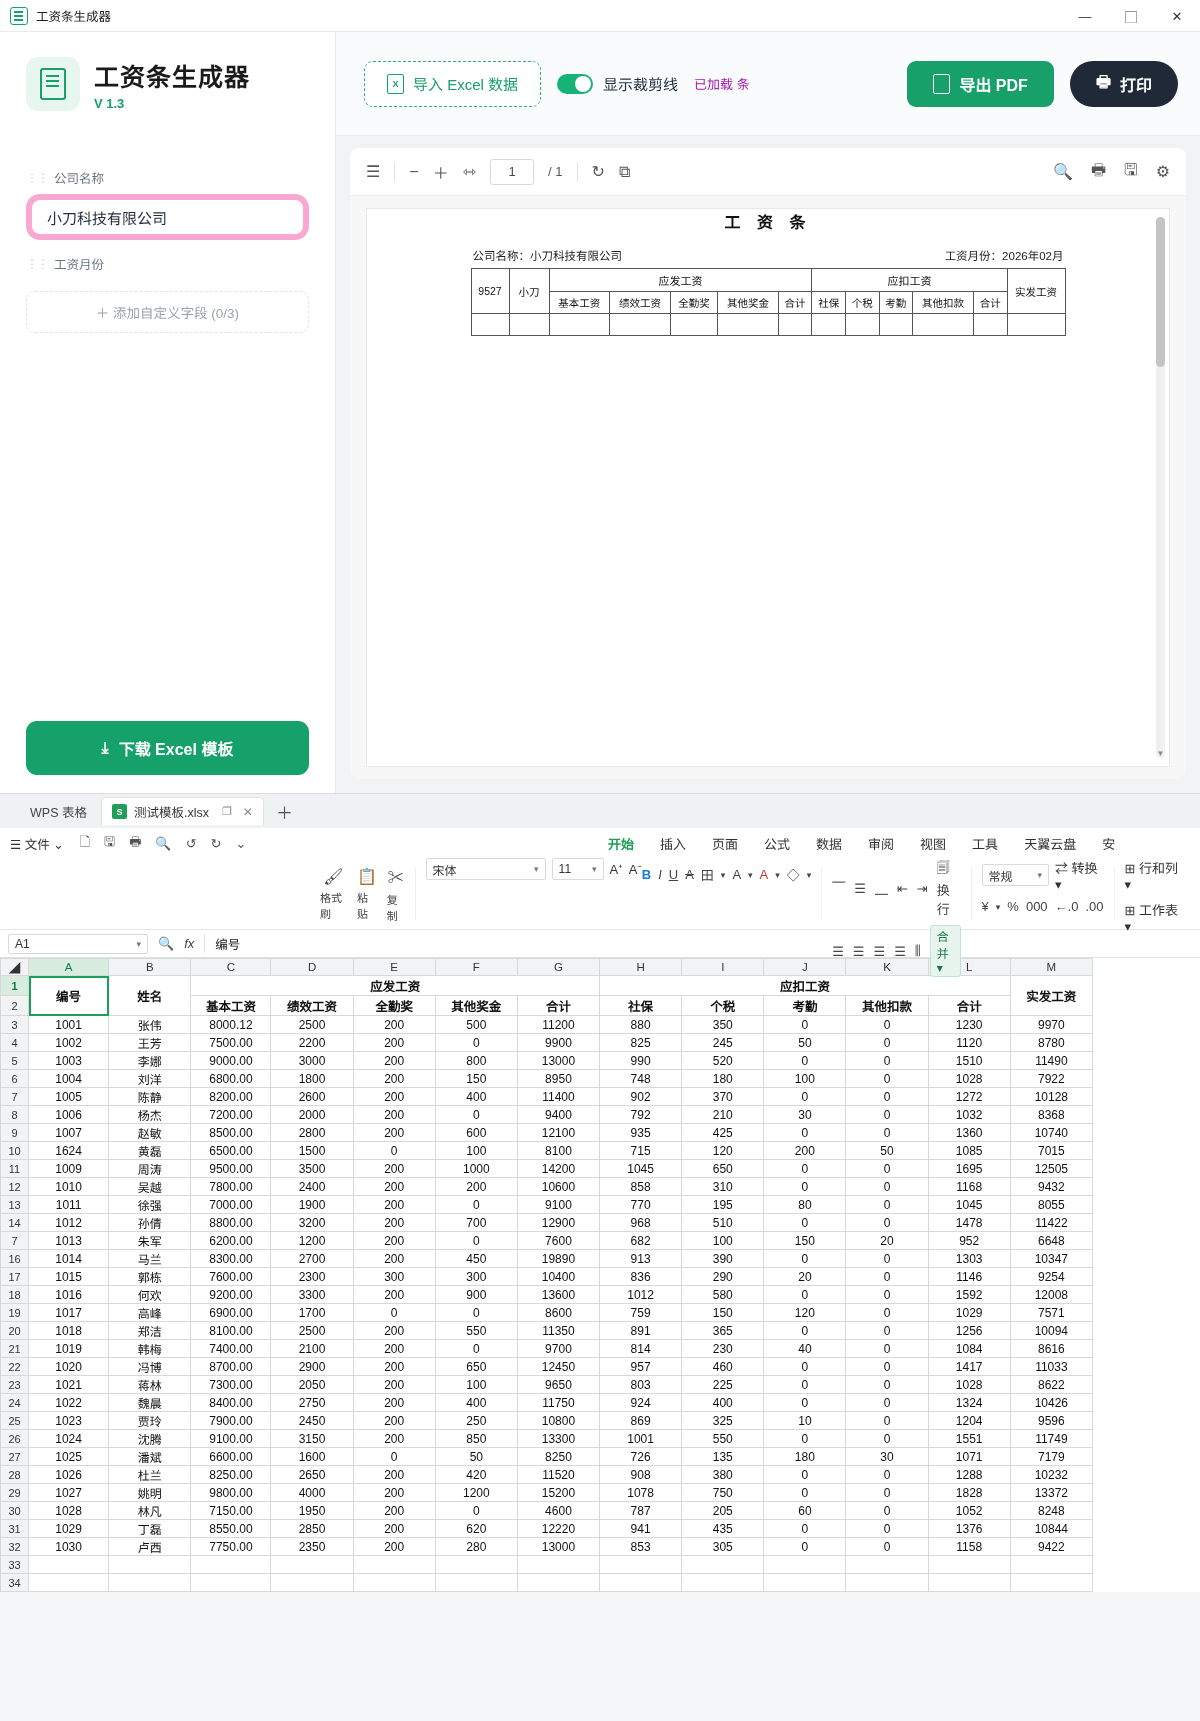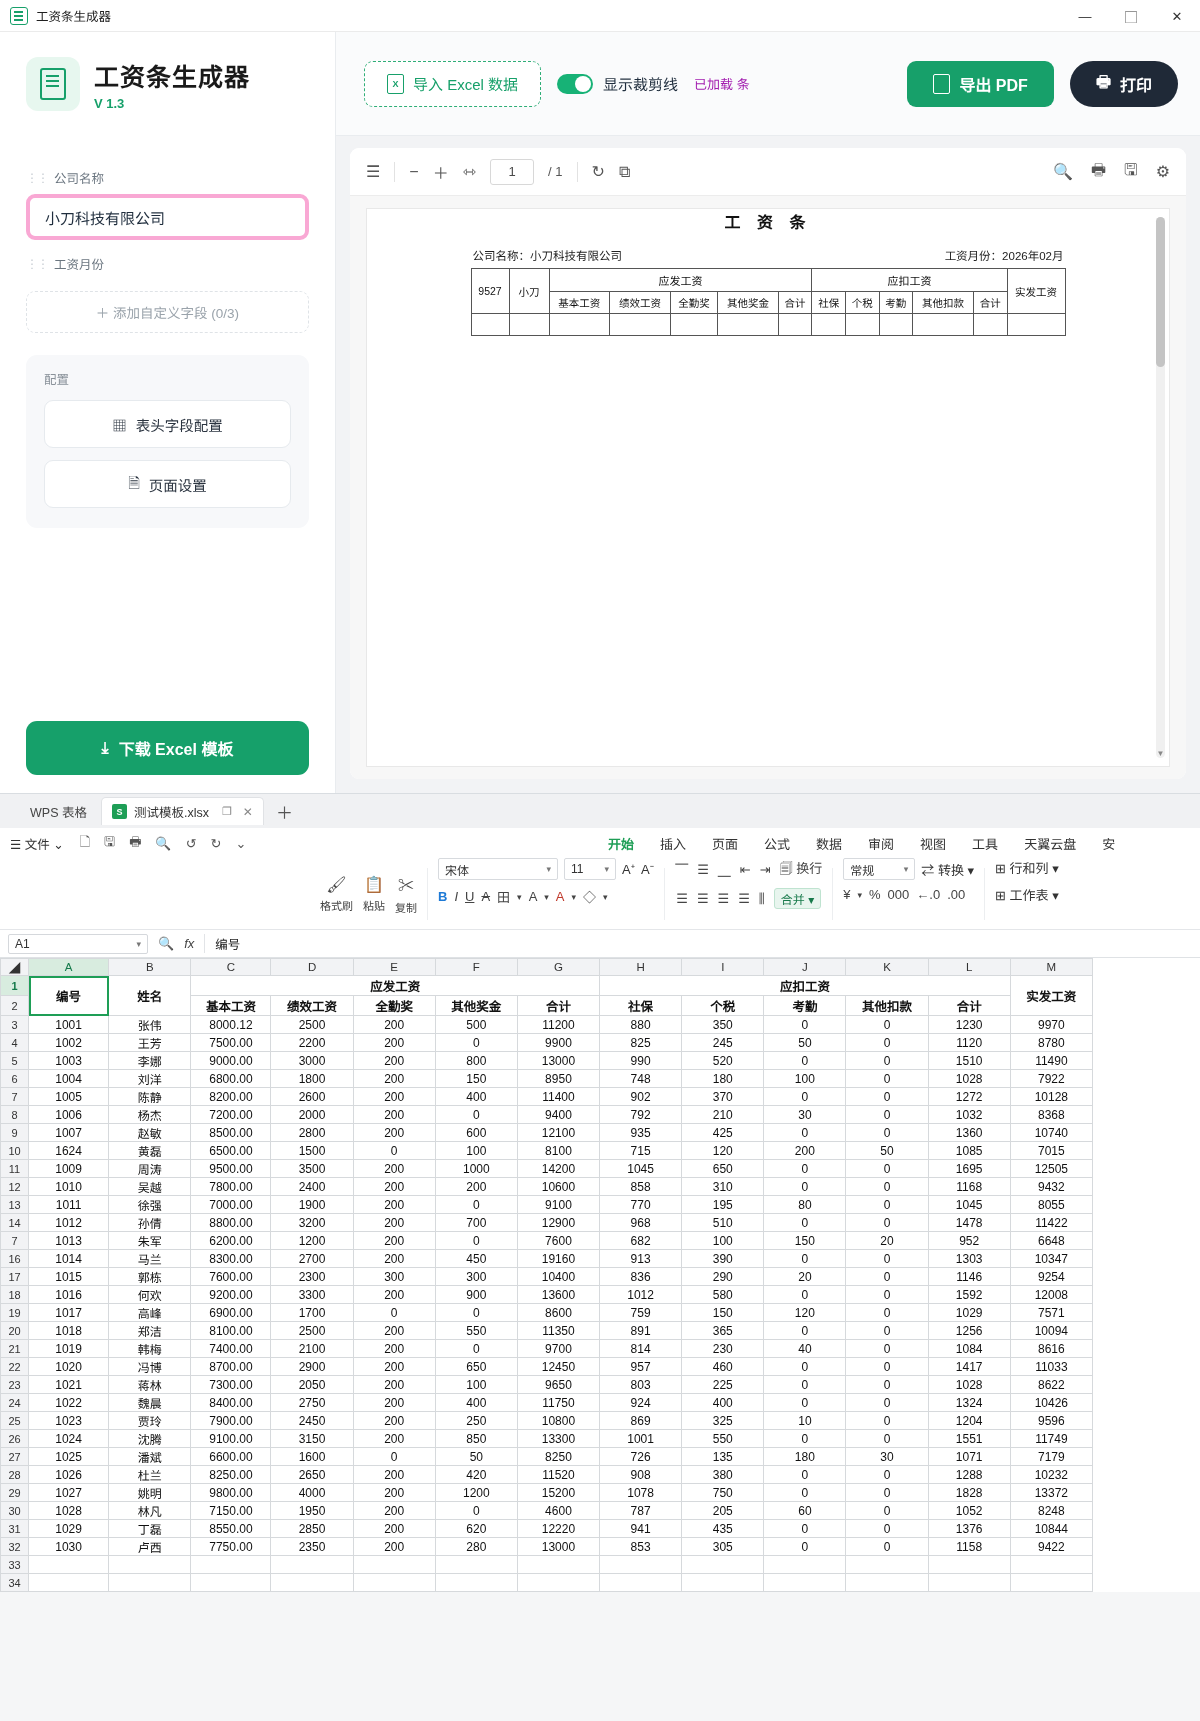--- a/index.html
+++ b/index.html
@@ -80,21 +80,21 @@
     display:flex; align-items:center; gap:9px; height:46px; padding:0 26px;
     background:#1f2937; color:#fff; border-radius:25px; font-size:16px; font-weight:bold;
   }
 
   
   .app-body { display:flex; height:657px; }
   .sidebar { width:336px; flex:none; background:#ffffff; border-right:1px solid #e9ecef; padding:18px 26px 0; position:relative; }
   .field-label { font-size:12.5px; color:#6b7680; margin:14px 0 7px; display:flex; align-items:center; gap:6px;}
   .field-label .dots { color:#c6ccd2; letter-spacing:-1px; font-size:12px;}
   .input-box {
-    height:46px; border:4px solid #f9a8d4; border-radius:9px; display:flex; align-items:center;
+    height:46px; border:6px solid #f9a8d4; border-radius:14px; display:flex; align-items:center;
     padding:0 15px; font-size:15px; color:#1f2d3d; background:#fff;
   }
   .add-field {
     margin-top:18px; height:42px; border:1.4px dashed #dfe3e7; border-radius:9px;
     display:flex; align-items:center; justify-content:center; color:#9aa3ab; font-size:13.5px;
   }
   .config-card { margin-top:22px; background:#f7f8fa; border-radius:11px; padding:14px 18px 20px; }
   .config-card .cap { font-size:12.5px; color:#8a929a; margin-bottom:12px; }
   .cfg-btn {
     height:48px; background:#fff; border:1px solid #e6eaee; border-radius:9px;
@@ -246,31 +246,20 @@
       </div>
       <div class="input-box">小刀科技有限公司</div>
 
       <div class="field-label">
         <span class="dots">⋮⋮</span>
         <span>工资月份</span>
       </div>
 
       <div class="add-field">＋ 添加自定义字段 (0/3)</div>
 
-      <div class="config-card">
-        <div class="cap">配置</div>
-        <div class="cfg-btn">
-          <span>▦</span>
-          <span>表头字段配置</span>
-        </div>
-        <div class="cfg-btn">
-          <span>🗎</span>
-          <span>页面设置</span>
-        </div>
-      </div>
 
       <div class="dl-tpl">
         <span>⤓</span>
         <span>下载 Excel 模板</span>
       </div>
     </div>
 
     <div class="viewer">
       <div class="viewer-inner">
         <div class="pdf-toolbar">
@@ -397,21 +386,21 @@
         <span class="g">📋</span>
         <span>粘贴</span>
       </div>
       <div class="rb-ic">
         <span class="g">✂</span>
         <span>复制</span>
       </div>
     </div>
     <div class="rb-divider"></div>
 
-    <div class="rb-grp" style="flex-direction:column; align-items:flex-start; gap:0;">
+    <div class="rb-grp" style="flex-direction:row; align-items:flex-start; gap:0;">
       <div class="font-row">
         <div class="sel-box" style="width:120px">
           <span>宋体</span>
             <span class="cv">▾</span>
         </div>
         <div class="sel-box" style="width:52px">
           <span>11</span>
             <span class="cv">▾</span>
         </div>
         <span>A⁺</span>
@@ -756,21 +745,21 @@
             <td>6648</td>
           </tr>
           <tr>
             <td class="rowhdr">16</td>
             <td>1014</td>
             <td>马兰</td>
             <td>8300.00</td>
             <td>2700</td>
             <td>200</td>
             <td>450</td>
-            <td>19160</td>
+            <td>19890</td>
             <td>913</td>
             <td>390</td>
             <td>0</td>
             <td>0</td>
             <td>1303</td>
             <td>10347</td>
           </tr>
           <tr>
             <td class="rowhdr">17</td>
             <td>1015</td>

